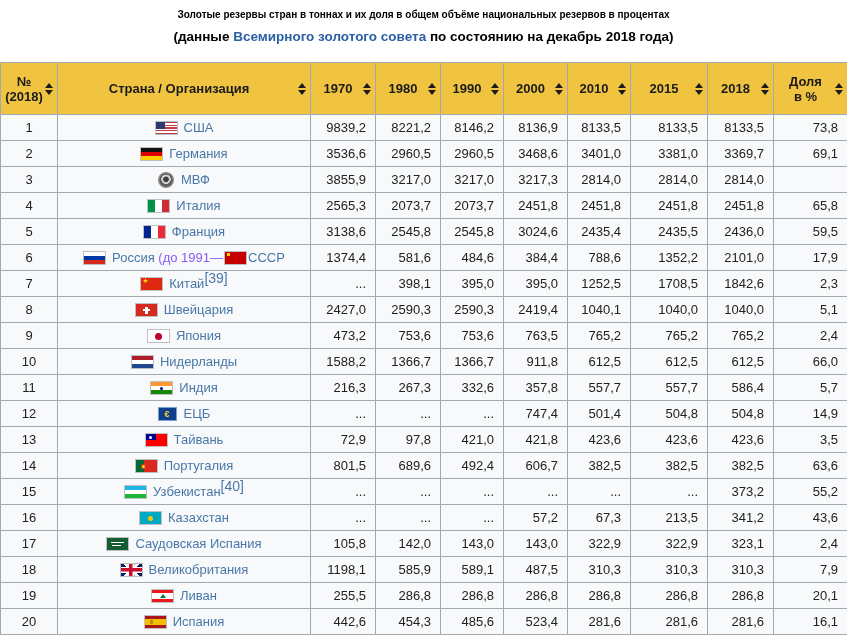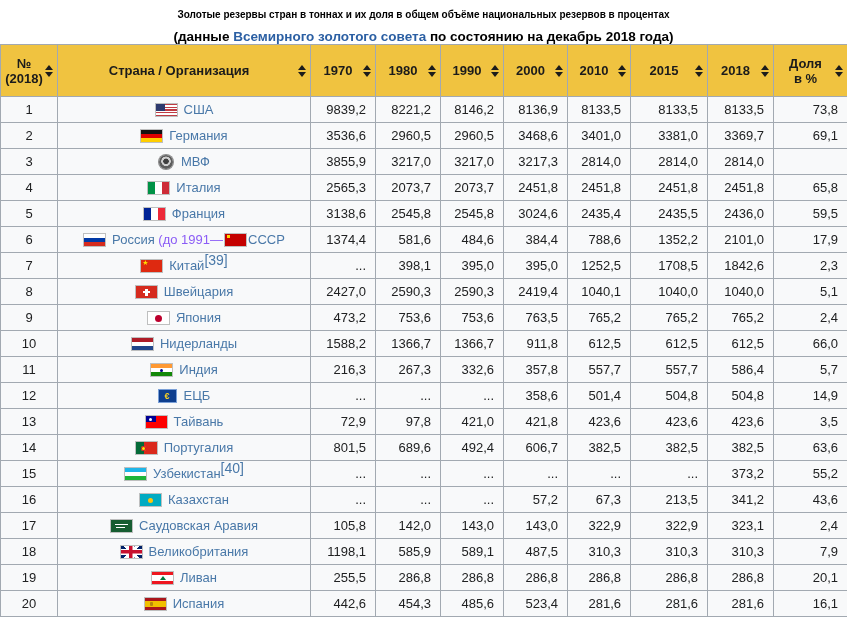--- a/index.html
+++ b/index.html
@@ -6,21 +6,21 @@
   body{
     width:847px;height:642px;overflow:hidden;background:#fff;
     font-family:"Liberation Sans", sans-serif;color:#202122;
   }
   .title{
     text-align:center;font-weight:bold;font-size:10px;line-height:16px;
     padding-top:7px;color:#000;
   }
   .subtitle{
     text-align:center;font-weight:bold;font-size:13.5px;line-height:15px;
-    margin-top:6px;margin-bottom:0;color:#000;
+    margin-top:6px;margin-bottom:18px;color:#000;
   }
   .subtitle .wlink{color:#2B5FA3;cursor:pointer;}
   table.gold{
     border-collapse:collapse;table-layout:fixed;width:847px;
   }
   table.gold th, table.gold td{
     border:1px solid #a2a9b1;overflow:hidden;white-space:nowrap;
     font-size:13px;box-sizing:border-box;
   }
   thead th{
@@ -325,21 +325,21 @@
         <td class="val">557,7</td>
         <td class="val">586,4</td>
         <td class="val">5,7</td>
       </tr>
       <tr>
         <td class="num">12</td>
         <td class="country"><span class="flag flag-ecb"></span><span class="lnk">ЕЦБ</span></td>
         <td class="val">...</td>
         <td class="val">...</td>
         <td class="val">...</td>
-        <td class="val">358,6</td>
+        <td class="val">747,4</td>
         <td class="val">501,4</td>
         <td class="val">504,8</td>
         <td class="val">504,8</td>
         <td class="val">14,9</td>
       </tr>
       <tr>
         <td class="num">13</td>
         <td class="country"><span class="flag flag-taiwan"></span><span class="lnk">Тайвань</span></td>
         <td class="val">72,9</td>
         <td class="val">97,8</td>
@@ -381,21 +381,21 @@
         <td class="val">...</td>
         <td class="val">...</td>
         <td class="val">57,2</td>
         <td class="val">67,3</td>
         <td class="val">213,5</td>
         <td class="val">341,2</td>
         <td class="val">43,6</td>
       </tr>
       <tr>
         <td class="num">17</td>
-        <td class="country"><span class="flag flag-saudi"></span><span class="lnk">Саудовская Аравия</span></td>
+        <td class="country"><span class="flag flag-saudi"></span><span class="lnk">Саудовская Испания</span></td>
         <td class="val">105,8</td>
         <td class="val">142,0</td>
         <td class="val">143,0</td>
         <td class="val">143,0</td>
         <td class="val">322,9</td>
         <td class="val">322,9</td>
         <td class="val">323,1</td>
         <td class="val">2,4</td>
       </tr>
       <tr>

